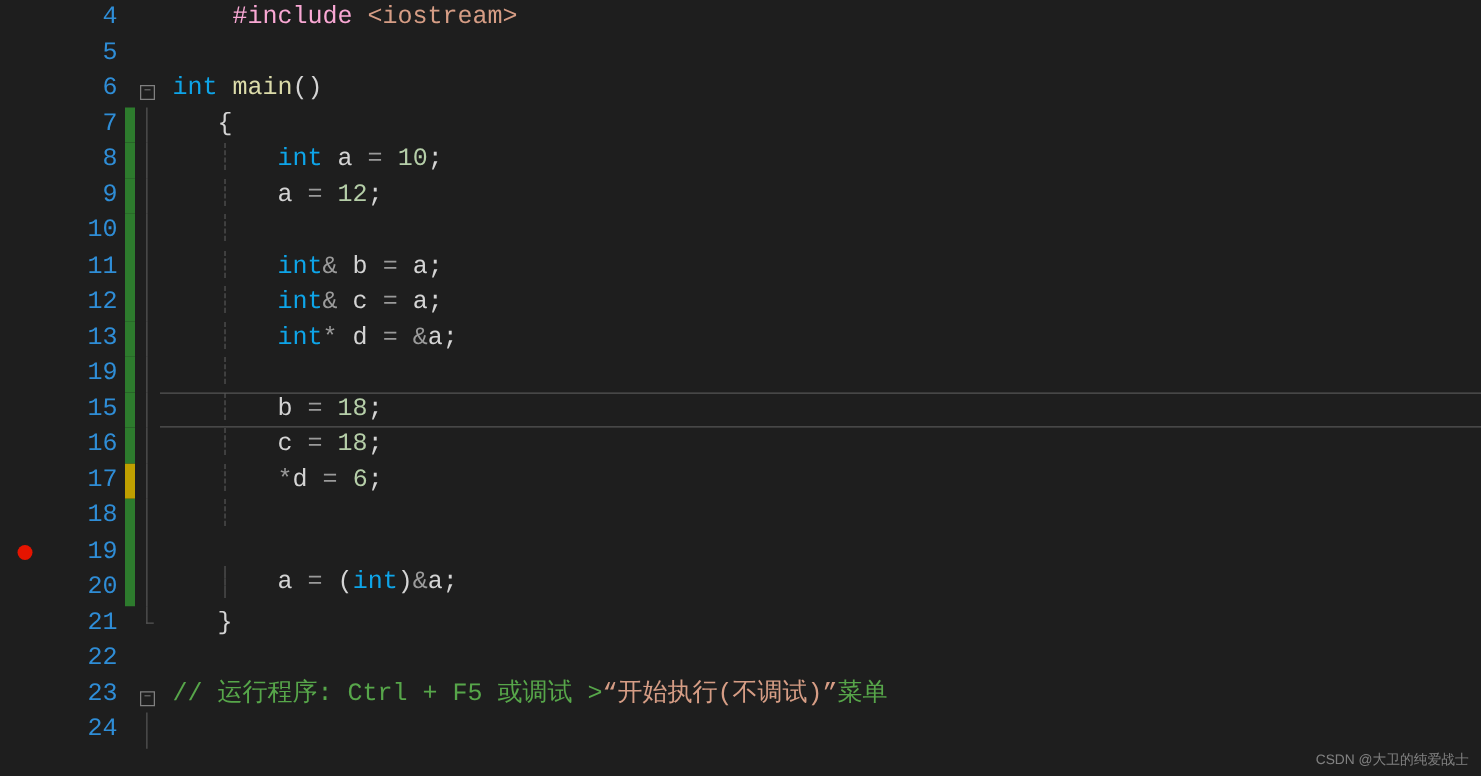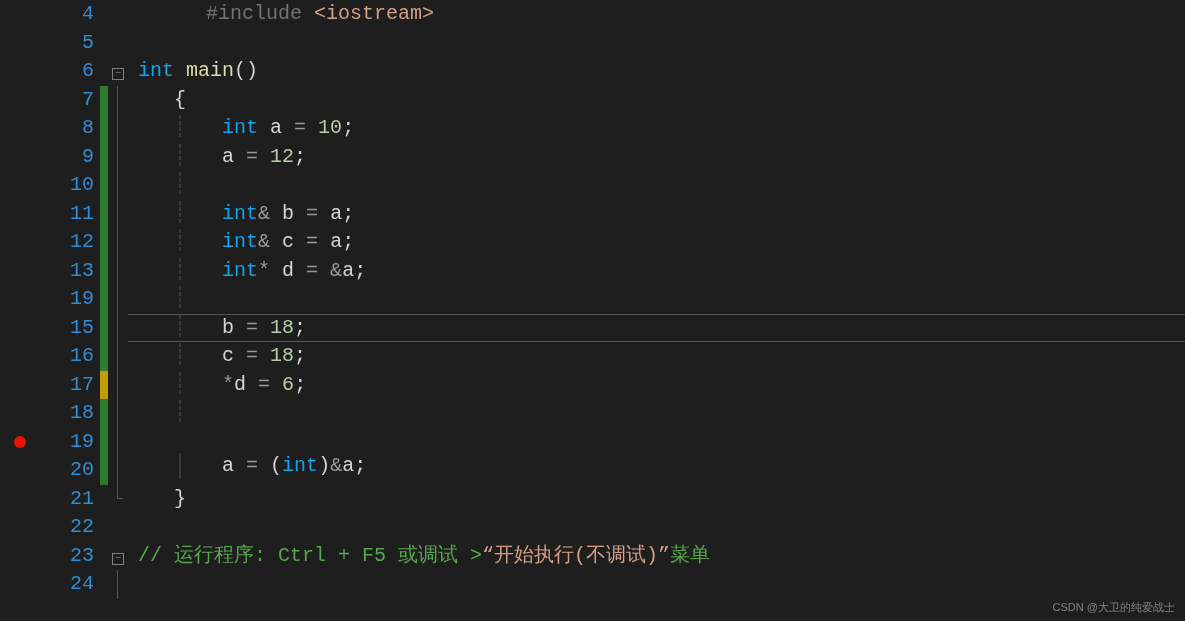--- a/index.html
+++ b/index.html
@@ -31,21 +31,21 @@
   .fold-box { width:12px; height:12px; border:1px solid #808080; display:inline-block; font-size:10px; line-height:10px; text-align:center; margin-top:8px; color:#808080; }
   .current-line {
     position:absolute;
     left:0; right:0;
     height:28.5px;
     border-top:1px solid #555;
     border-bottom:1px solid #555;
     pointer-events:none;
   }
   
-  .t-pre  { color:#737373;margin-left:20px; } 
+  .t-pre  { color:#f9a8d4; } 
   .t-angle{ color:#d69d85; } 
   .t-kw   { color:#0ea5e9; } 
   .t-fn   { color:#dcdcaa; } 
   .t-num  { color:#b5cea8; }
   .t-pl   { color:#d4d4d4; } 
   .t-op   { color:#9a9a9a; } 
   .t-cmt  { color:#57a64a; }
   .t-str  { color:#d69d85; }
   .indent-guide { color:#404040; }
   .watermark {

